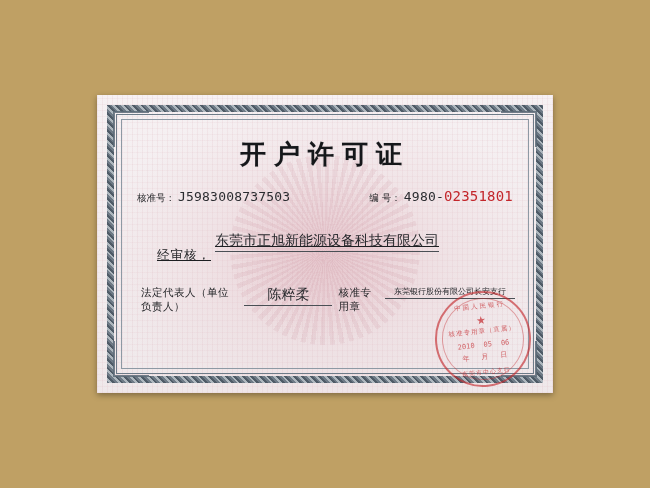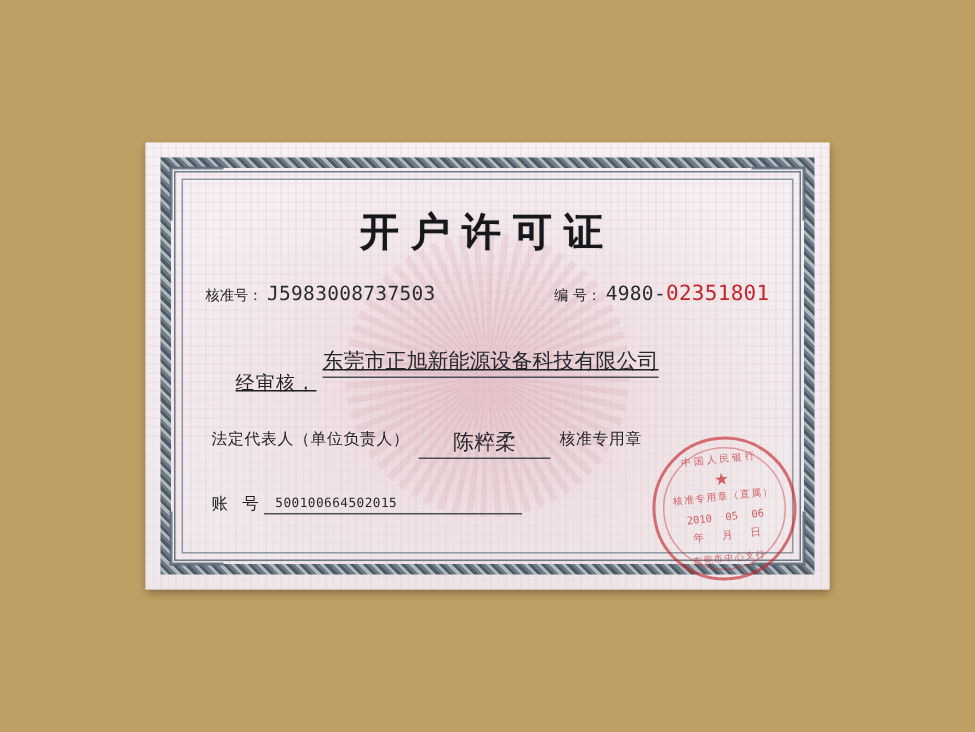--- a/index.html
+++ b/index.html
@@ -345,26 +345,23 @@
       <div class="body-line">
         <span class="fill">经审核，</span>
         <span class="blank-long">东莞市正旭新能源设备科技有限公司</span>
       </div>
 
 
       <div class="row-rep">
         <span>法定代表人（单位负责人）</span>
         <span class="blank-mid">陈粹柔</span>
         <span>核准专用章</span>
-      </div>
-
-      <div class="row-acct">
-        <span>账  号</span>
-        <span class="blank-acct">500100664502015</span>
-      </div>
+        <span class="blank-bank">东莞银行股份有限公司长安支行</span>
+      </div>
+
 
     </div>
 
     <div class="seal">
       <div class="seal-ring"></div>
       <div class="seal-arc">中国人民银行</div>
       <div class="seal-star">★</div>
       <div class="seal-mid">核准专用章（直属）</div>
       <div class="seal-date">
         <span>2010</span>

